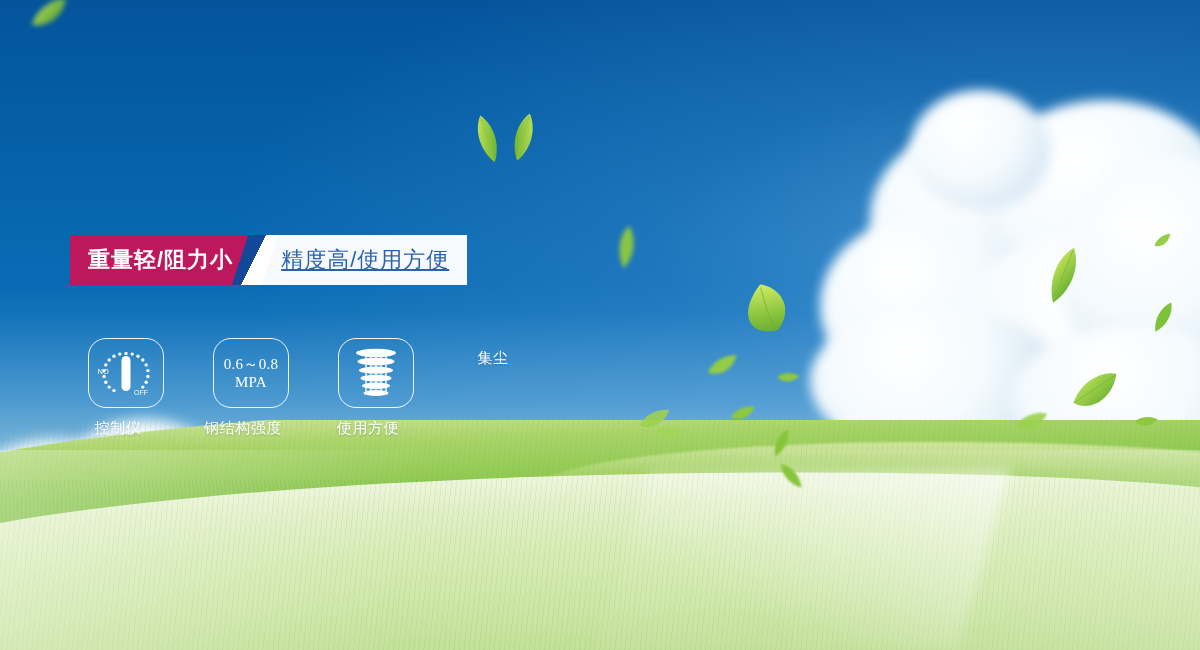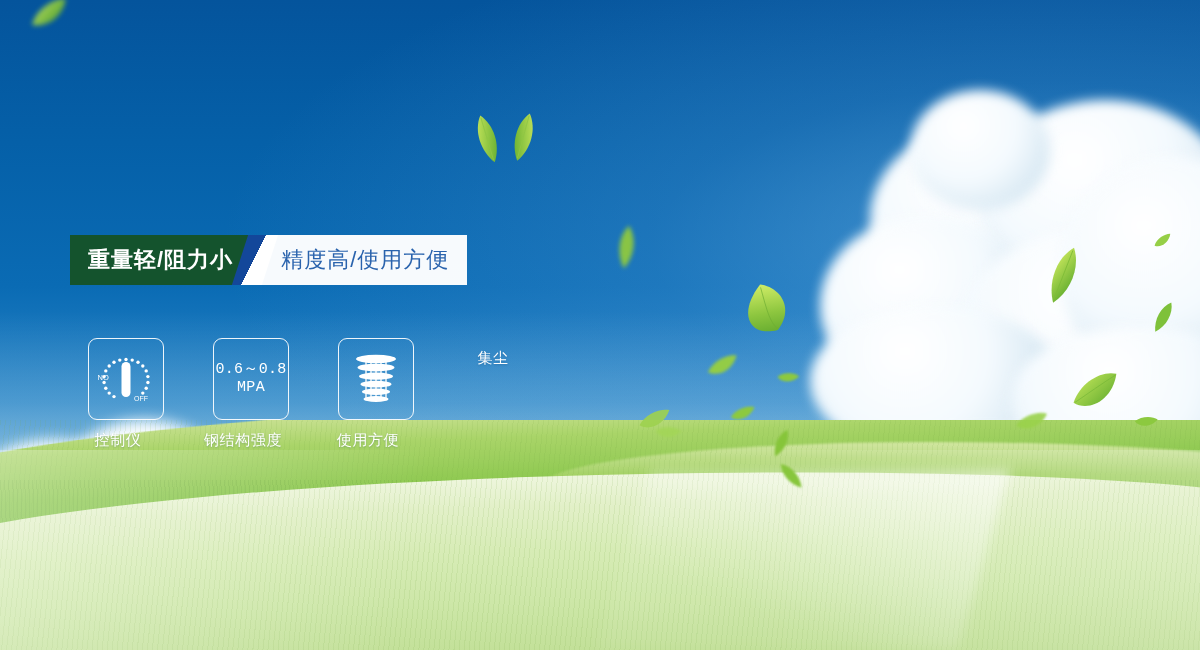--- a/index.html
+++ b/index.html
@@ -132,45 +132,46 @@
   .title{
     position:absolute;left:70px;top:141px;
     font-size:58px;line-height:1;letter-spacing:2px;
     color:#ffffff;font-weight:300;white-space:nowrap;
     font-family:"DejaVu Sans","Liberation Sans",sans-serif;
     text-shadow:0 1px 3px rgba(0,40,90,.25);
   }
 
   .subbar{position:absolute;left:70px;top:235px;height:50px;display:flex;}
   .sub-left{
-    background:#14532d;color:#ffffff;font-weight:bold;font-size:22px;
+    background:#be185d;color:#ffffff;font-weight:bold;font-size:22px;
     display:flex;align-items:center;padding:0 16px 0 18px;letter-spacing:1px;
     white-space:nowrap;
   }
   .sub-sep{
     width:30px;background:linear-gradient(100deg,#13479a 0%, #13479a 46%, #ffffff 46%, #ffffff 100%);
     transform:skewX(-18deg);margin:0 -9px;
   }
   .sub-right{
     background:rgba(255,255,255,.97);color:#2a63ad;font-size:22px;
     display:flex;align-items:center;padding:0 18px 0 20px;letter-spacing:1px;
     white-space:nowrap;
+    text-decoration:underline;
   }
 
   
   .features{position:absolute;left:80px;top:338px;display:flex;gap:49px;}
   .feature{width:76px;display:flex;flex-direction:column;align-items:center;}
   .fbox{
-    width:76px;height:82px;box-sizing:border-box;
-    border:1.5px solid rgba(255,255,255,.92);border-radius:9px;
+    width:76px;height:70px;box-sizing:border-box;
+    border:1.5px solid rgba(255,255,255,.92);border-radius:18px;
     display:flex;align-items:center;justify-content:center;
     color:#fff;text-align:center;position:relative;overflow:hidden;margin-left:16px;
   }
   .ftext{font-size:15px;line-height:1.22;letter-spacing:.3px;color:#fff;
-         font-family:Liberation Mono, monospace;}
+         font-family:Liberation Serif, serif;}
   .flabel{
     margin-top:11px;font-size:15px;color:#ffffff;white-space:nowrap;
     letter-spacing:.6px;text-shadow:0 1px 2px rgba(0,50,100,.25);
   }
   .fbox svg{display:block;}
 </style>
 </head>
 <body>
 
 <div class="banner">

